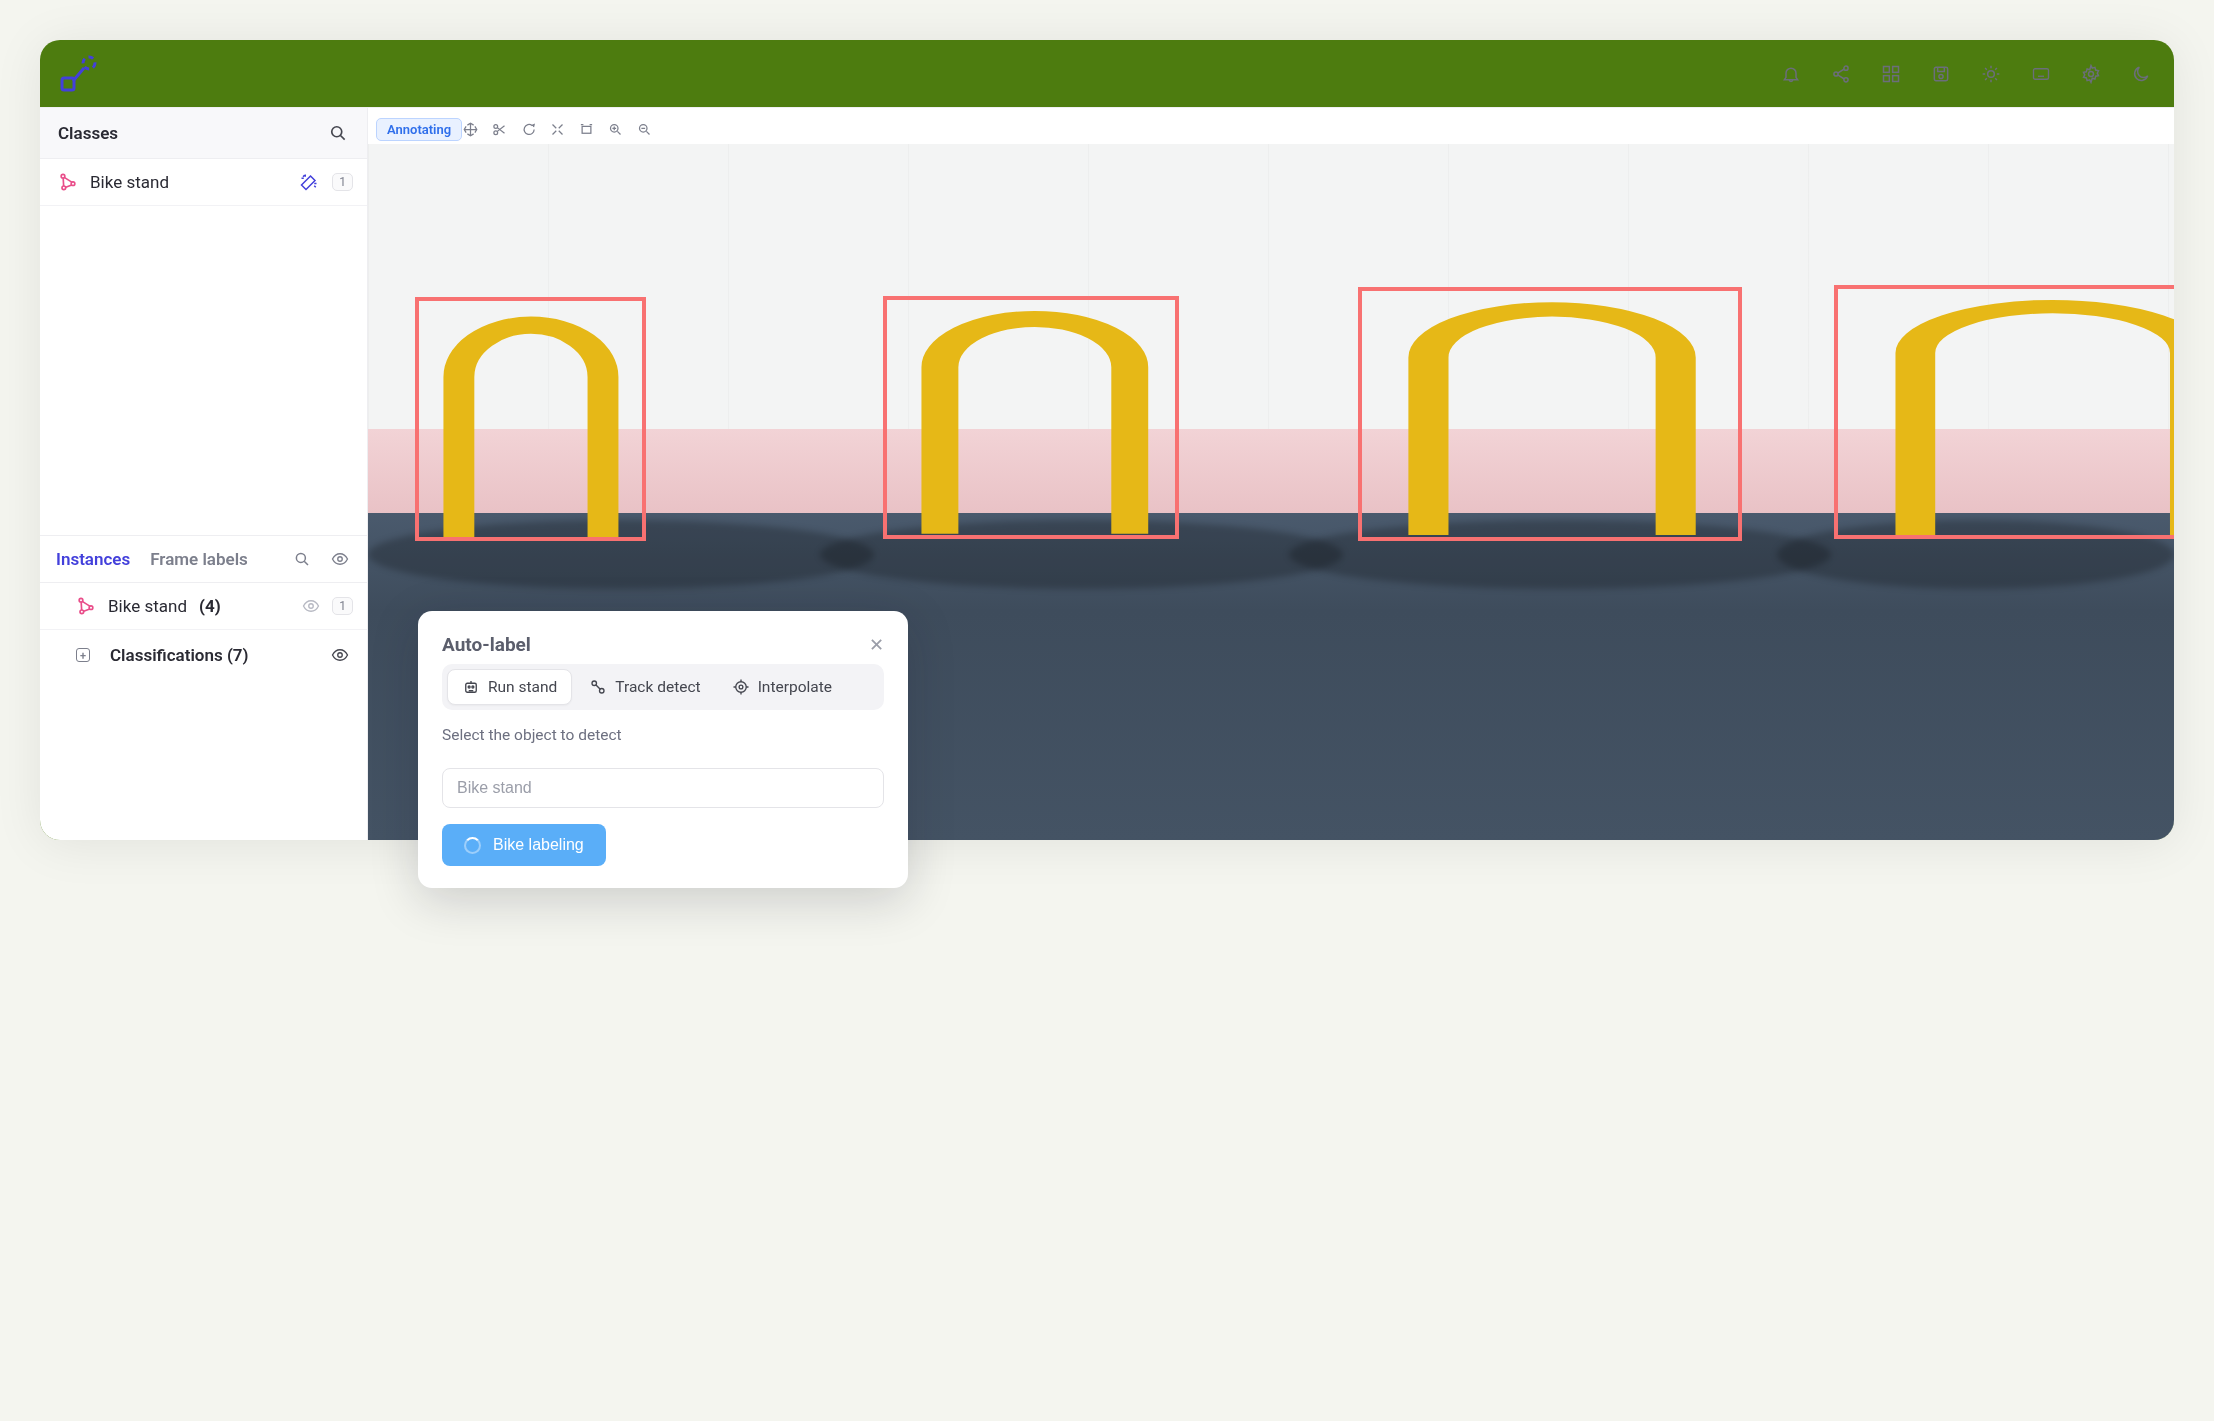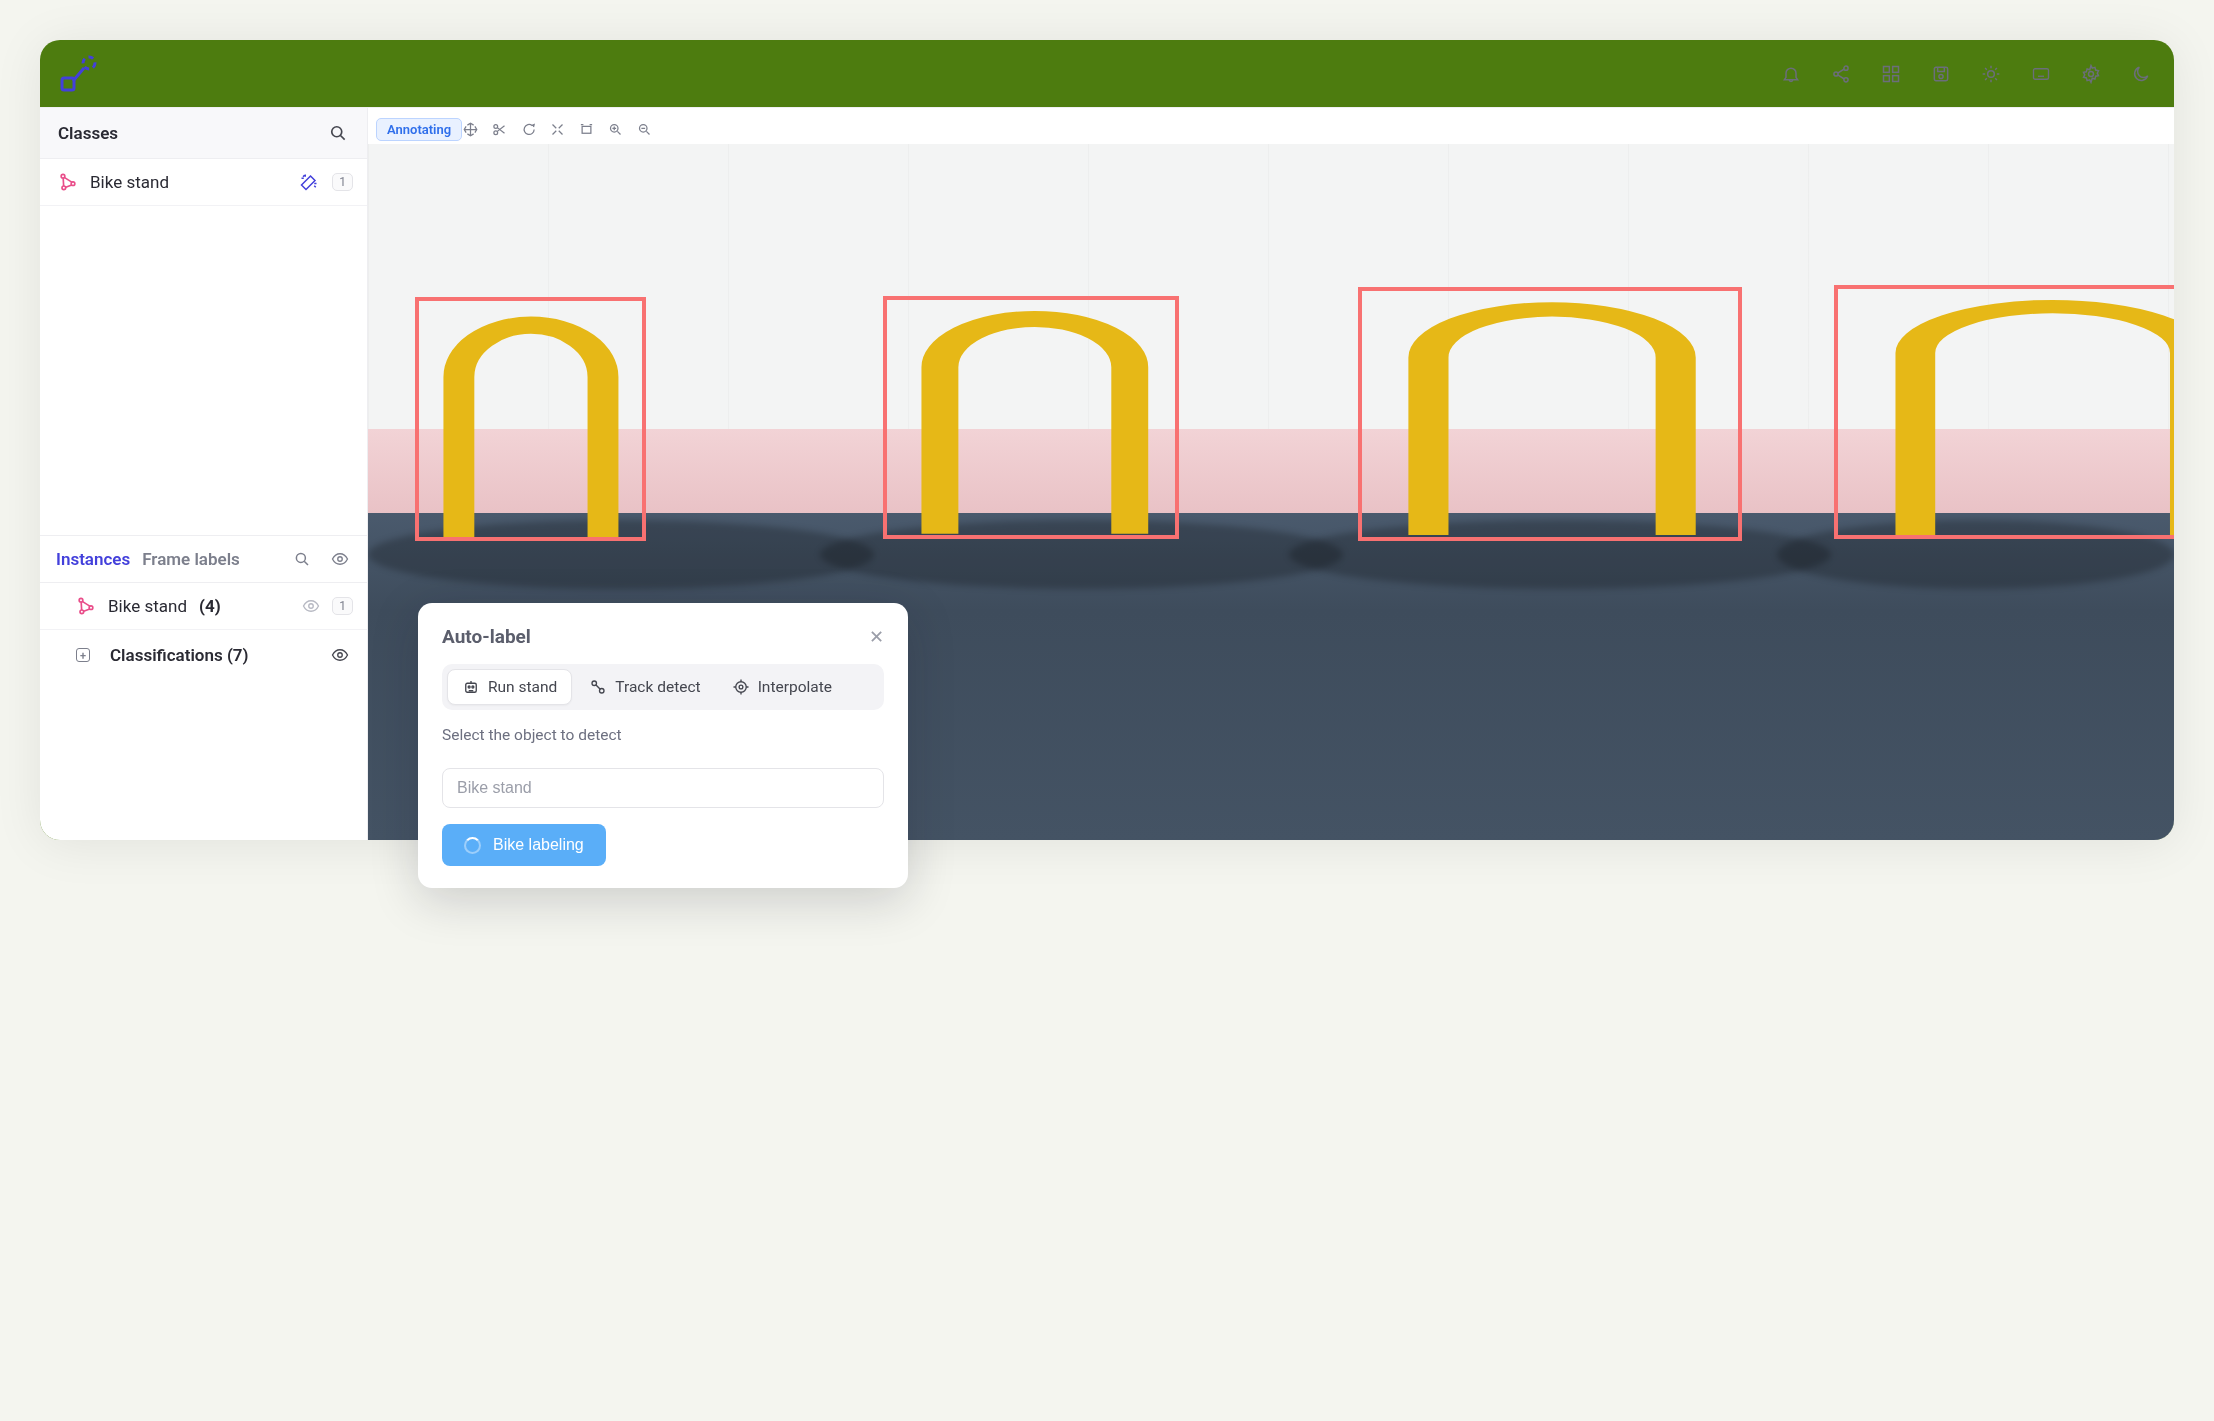--- a/index.html
+++ b/index.html
@@ -67,21 +67,21 @@
     padding: 1px 6px;
     color: #7c7f8c;
     background:#fafafb;
   }
   .spacer-flex { flex: 1; }
 
   .tabs-row {
     display: flex;
     align-items: center;
     padding: 12px 16px;
-    gap: 12px;
+    gap: 20px;
     border-top: 1px solid #eeeef1;
     border-bottom: 1px solid #eeeef1;
   }
   .tab { font-size: 17px; font-weight: 600; color: #7c7f8c; cursor: pointer; }
   .tab.active { color: #4340db; }
   .tabs-icons { margin-left: auto; display: flex; gap: 16px; color: #7c7f8c; }
 
   .instance-row {
     display: flex;
     align-items: center;
@@ -165,21 +165,21 @@
     position: absolute;
     left: 50px;
     bottom: -48px;
     width: 490px;
     background: #fff;
     border-radius: 14px;
     box-shadow: 0 12px 48px rgba(20,22,40,0.18);
     padding: 22px 24px 22px 24px;
     z-index: 10;
   }
-  .autolabel-head { display:flex; justify-content: space-between; align-items:center; margin-bottom: 16px; }
+  .autolabel-head { display:flex; justify-content: space-between; align-items:center; margin-bottom: 8px; }
   .autolabel-head h4 { font-size:19px; font-weight:700; color:#5b5e6c; }
   .close-x { color:#9b9ea9; font-size:18px; cursor:pointer; }
   .seg { display:flex; background:#f3f3f6; border-radius:10px; padding:5px; gap:3px; margin-bottom:16px; }
   .seg-item {
     flex:0 0 auto;
     display:flex; align-items:center; gap:8px;
     font-size:15.5px; color:#44464f;
     padding:8px 14px;
     border-radius:8px;
     cursor:pointer;

